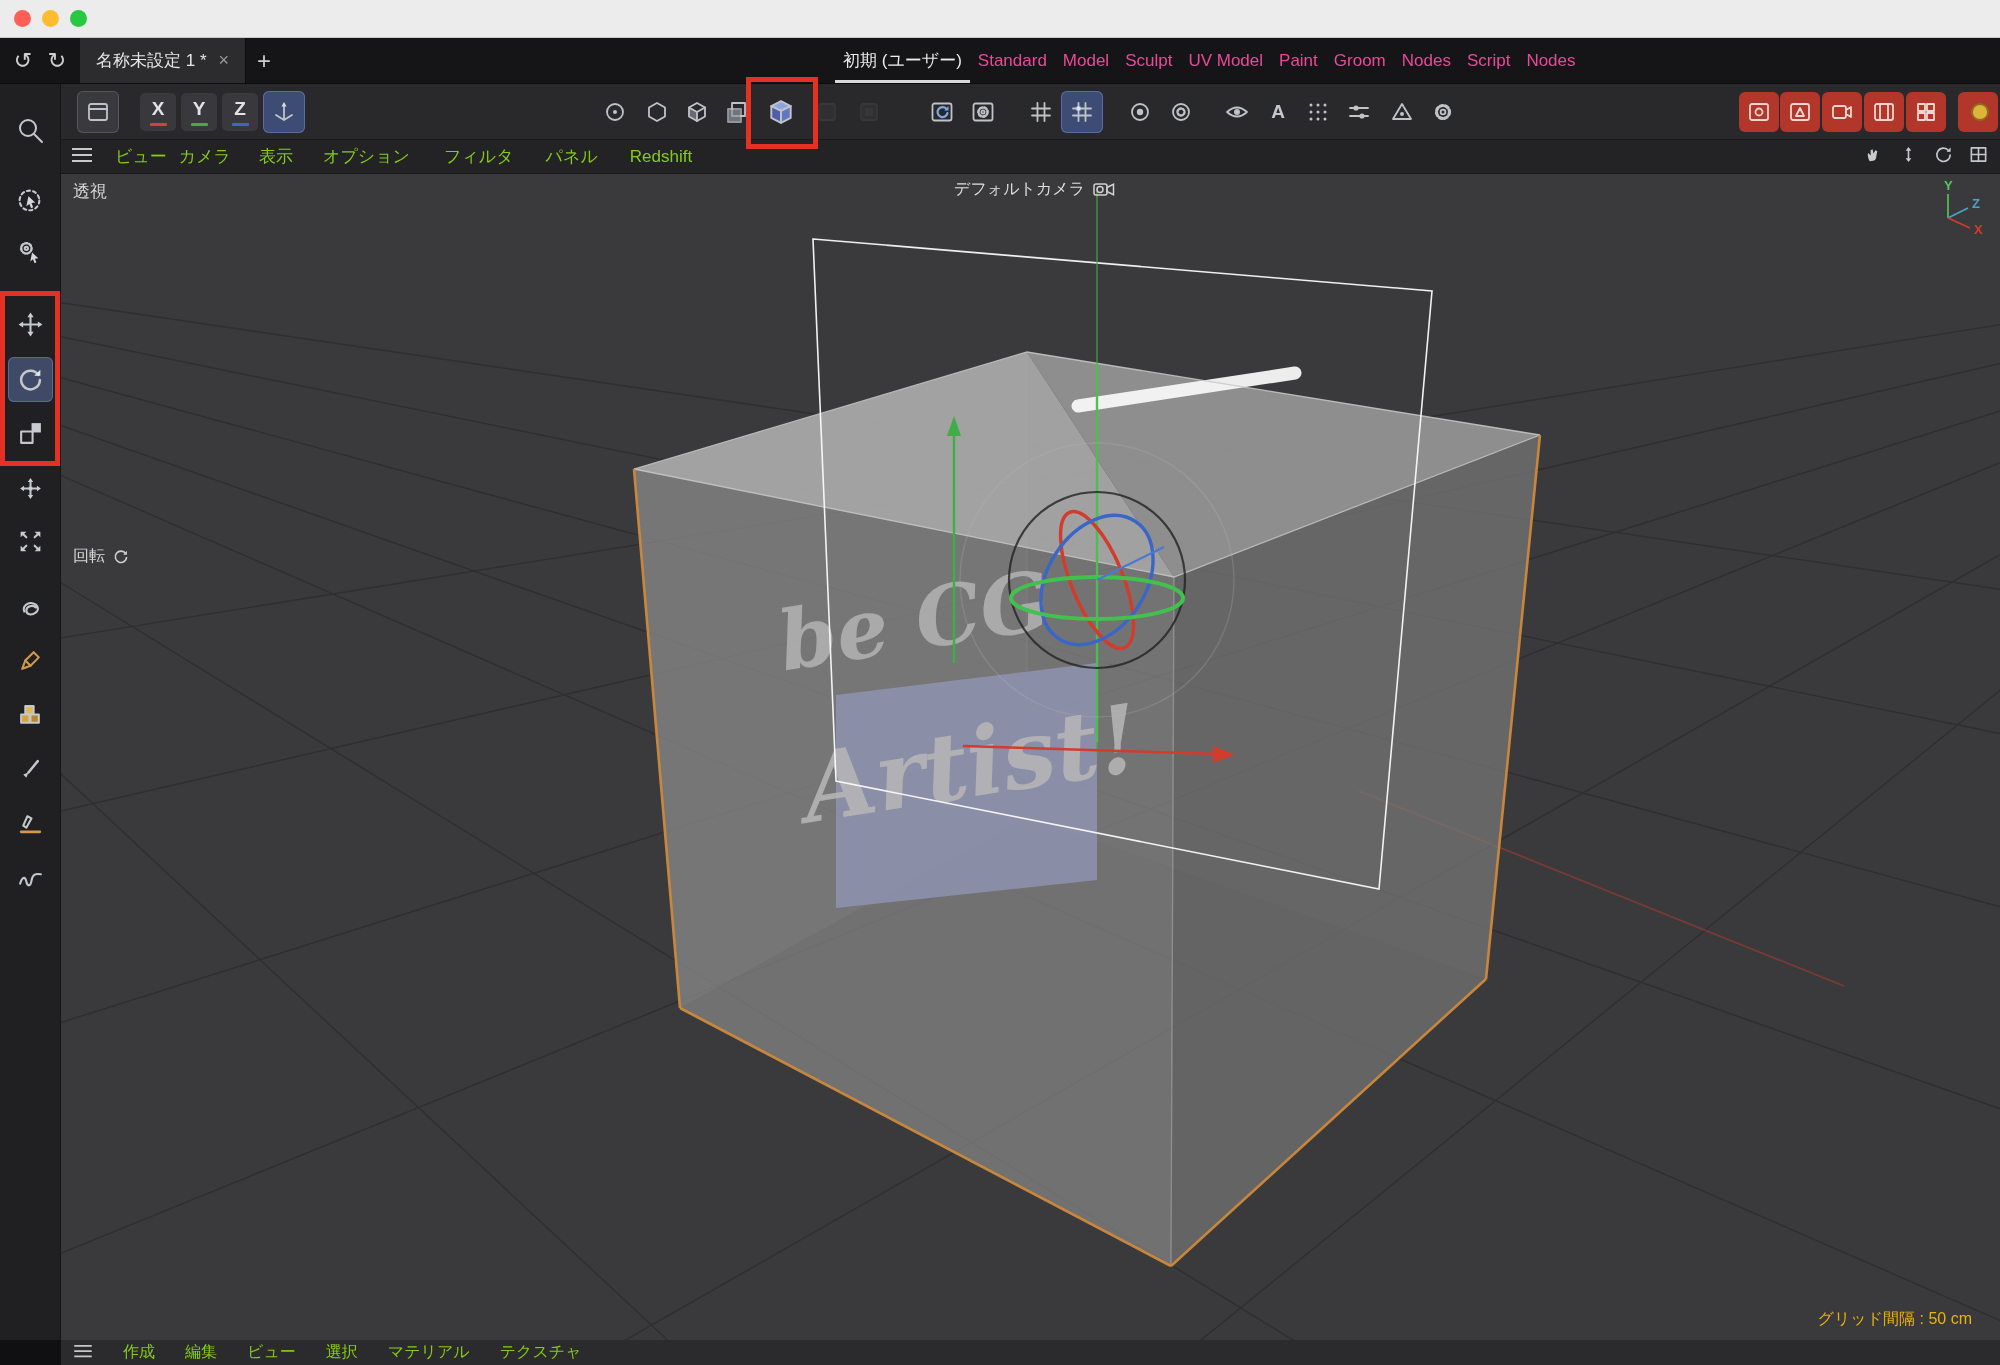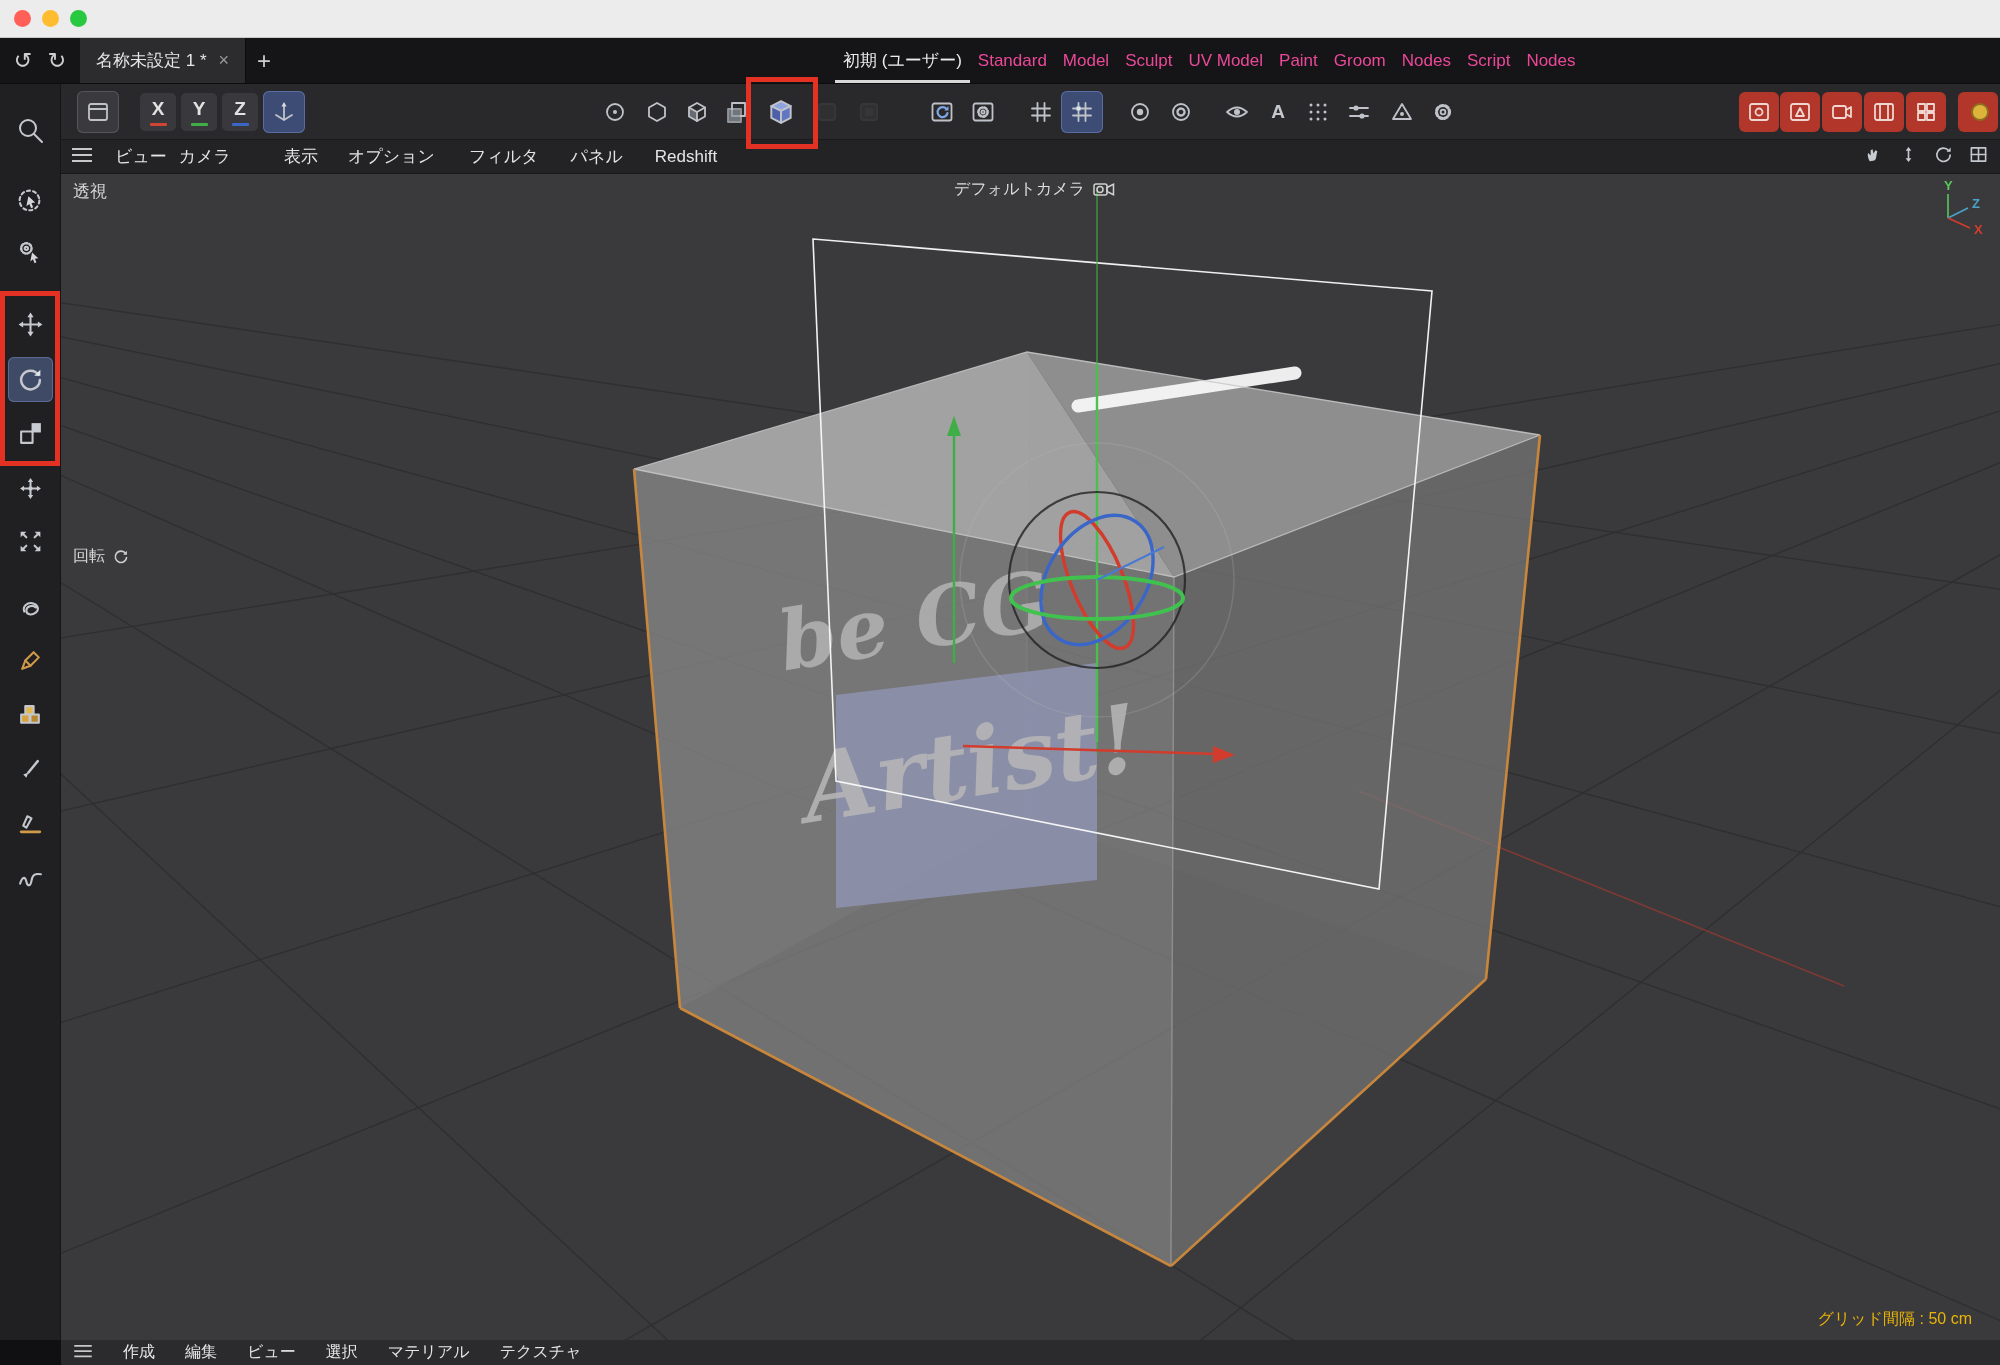--- a/index.html
+++ b/index.html
@@ -41,21 +41,21 @@
   .a-letter{font-size:19px;font-weight:bold;color:#c4c7cc;}
 
   
   .sidebar{position:absolute;left:0;top:84px;width:61px;height:1281px;background:#202022;border-right:1px solid #151515;}
   .sbtn{position:absolute;left:8px;width:45px;height:45px;border-radius:6px;display:flex;align-items:center;justify-content:center;}
   .sbtn svg{stroke:#c4c7cc;fill:none;stroke-width:2;stroke-linecap:round;stroke-linejoin:round;}
   .sbtn.active{background:#3f4a66;box-shadow:inset 0 0 0 1px #5a6a94;}
 
   
   .vmenu{position:absolute;left:61px;top:140px;width:1939px;height:34px;background:#232325;border-bottom:1px solid #19191b;display:flex;align-items:center;}
-  .vmenu-item{font-size:17px;color:#e5e5e5;white-space:nowrap;}
+  .vmenu-item{font-size:17px;color:#84cc16;white-space:nowrap;}
   .vmenu-icons{margin-left:auto;display:flex;align-items:center;gap:16px;margin-right:12px;}
   .vmenu-icons svg{stroke:#c4c7cc;fill:none;stroke-width:1.7;stroke-linecap:round;stroke-linejoin:round;}
   .hamb svg{stroke:#c8c8c8;stroke-width:2;}
 
   
   .viewport{position:absolute;left:61px;top:174px;width:1939px;height:1166px;background:#3a3a3c;overflow:hidden;}
   .scene{position:absolute;left:0;top:0;}
   .script1{font-family:"DejaVu Serif",serif;font-style:italic;font-weight:bold;font-size:82px;fill:#d2d2d2;opacity:.8;text-anchor:middle;}
   .script2{font-family:"DejaVu Serif",serif;font-style:italic;font-weight:bold;font-size:94px;fill:#d4d4d4;opacity:.85;text-anchor:middle;}
   .vp-label{position:absolute;font-size:17px;color:#d6d6d6;}
@@ -393,21 +393,21 @@
 </div>
 
 <div class="vmenu">
   <div class="hamb" style="margin-left:10px">
     <svg width="22" height="16" viewBox="0 0 22 16">
         <path d="M1 2h20M1 8h20M1 14h20"></path>
       </svg>
   </div>
   <div class="vmenu-item" style="margin-left:22px">ビュー</div>
   <div class="vmenu-item" style="margin-left:12px">カメラ</div>
-  <div class="vmenu-item" style="margin-left:53px">表示</div>
+  <div class="vmenu-item" style="margin-left:28px">表示</div>
   <div class="vmenu-item" style="margin-left:30px">オプション</div>
   <div class="vmenu-item" style="margin-left:34px">フィルタ</div>
   <div class="vmenu-item" style="margin-left:32px">パネル</div>
   <div class="vmenu-item" style="margin-left:32px">Redshift</div>
   <div class="vmenu-icons">
     <span><svg width="19" height="19" viewBox="0 0 20 20">
           <path d="M6 17c-2-3-2.5-7.5-1.5-8.5L7 11V5.5L9 4.5l1 4.5 2-3.5 2 1-1 5c0 3-1.5 5-3.5 5z" fill="#c8cbd0" stroke="none"></path>
         </svg></span>
     <span><svg width="19" height="19" viewBox="0 0 20 20">
           <path d="M10 5v10"></path>

